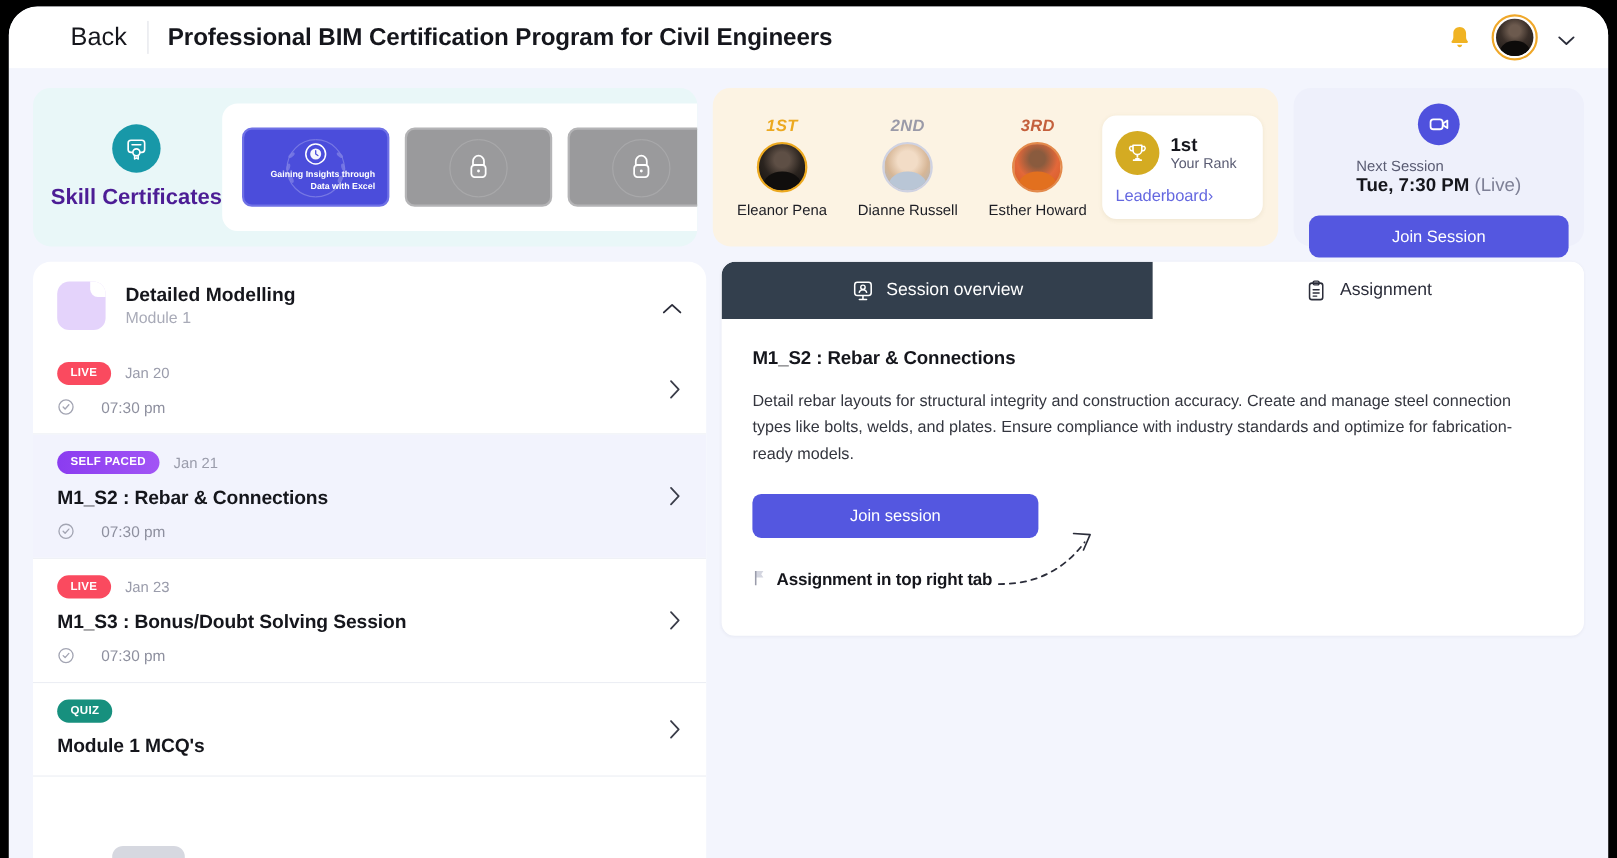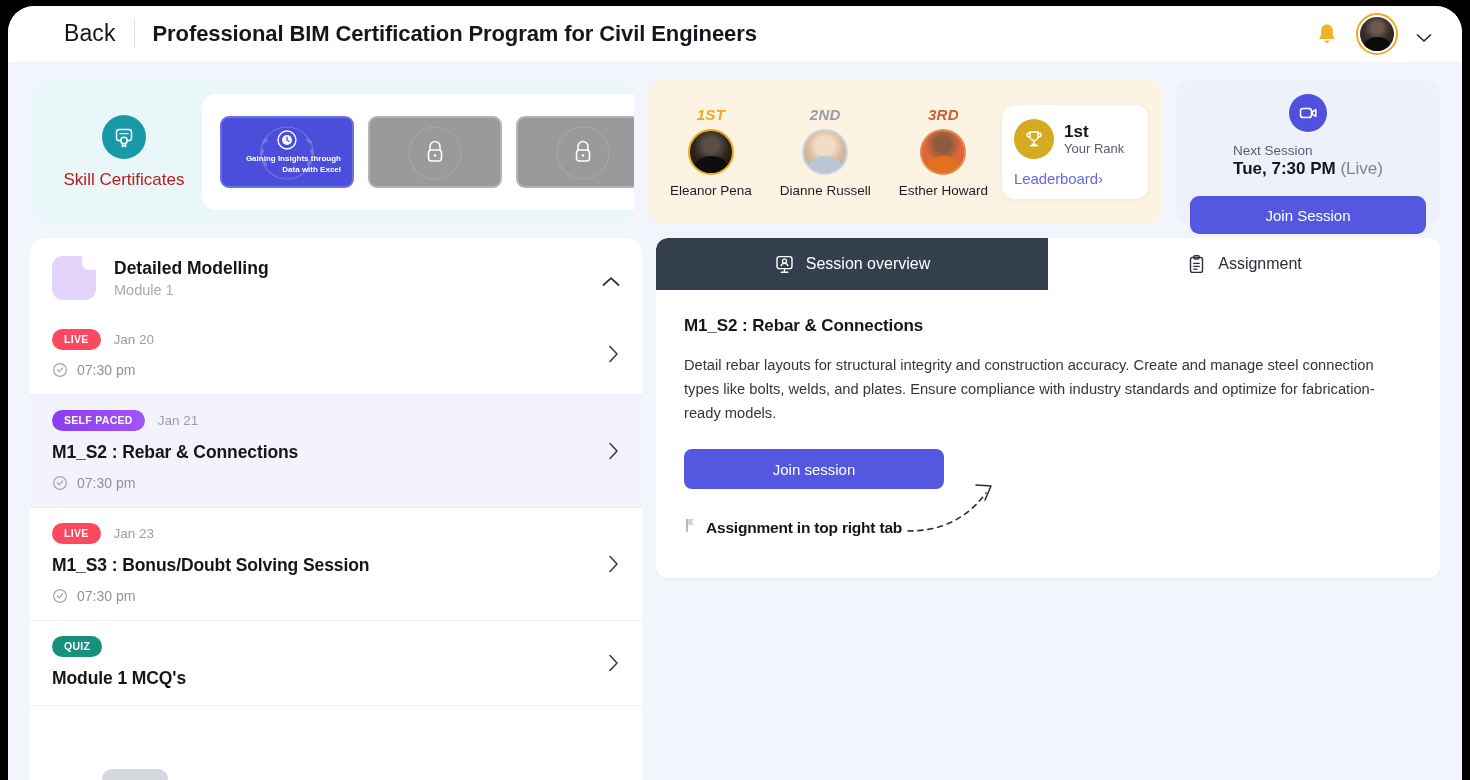--- a/index.html
+++ b/index.html
@@ -104,21 +104,21 @@
     width: 156px; flex: none;
     display: flex; flex-direction: column;
     align-items: center; gap: 11px;
   }
   .cert-icon-circle {
     width: 44px; height: 44px; border-radius: 50%;
     background: #1898a8;
     display: flex; align-items: center; justify-content: center;
   }
   .cert-left-label {
-    font-size: 17px; font-weight: normal; color: #b91c1c;
+    font-size: 20px; font-weight: bold; color: #4c1d95;
   }
   .cert-strip {
     flex: 1; align-self: stretch;
     margin: 14px 0 14px 0;
     background: #ffffff;
     border-radius: 14px 0 0 14px;
     display: flex; align-items: center;
     gap: 14px;
     padding-left: 18px;
     overflow: hidden;
@@ -291,21 +291,21 @@
     letter-spacing: .3px;
     padding: 4px 12px 5px 12px;
     border-radius: 11px;
   }
   .badge.live { background: #fa4a5f; }
   .badge.self { background: linear-gradient(90deg,#8b3cf0,#a255f5); }
   .badge.quiz { background: #17907e; }
   .sess-date { font-size: 13.5px; color: #9a9cab; }
   .sess-title { font-size: 17.5px; font-weight: bold; color: #15161c; letter-spacing: -.1px; }
   .sess-time {
-    display: flex; align-items: center; gap: 9px;
+    display: flex; align-items: center; gap: 24px;
     margin-top: 12px;
     font-size: 14px; color: #8e909f;
   }
   .row-chev { width: 13px; height: 20px; flex: none; margin-left: 10px; }
   .row-divider { height: 1px; background: #eceef4; margin: 0 0 0 0; }
   .clip-badge {
     position: absolute; left: 72px; bottom: -6px;
     width: 66px; height: 20px; border-radius: 11px;
     background: #d6d8e0;
   }

